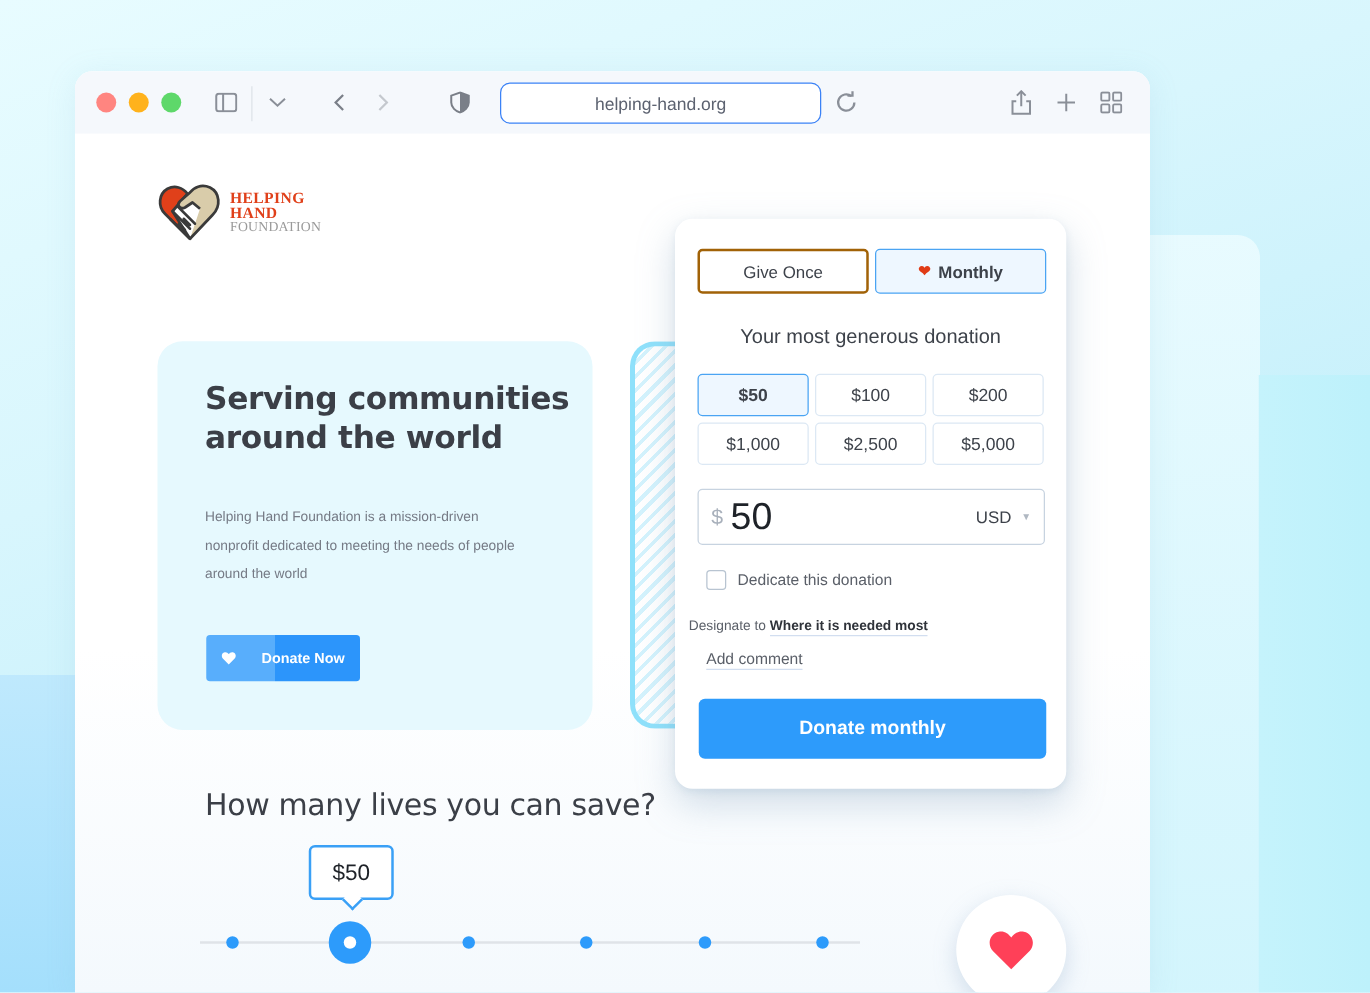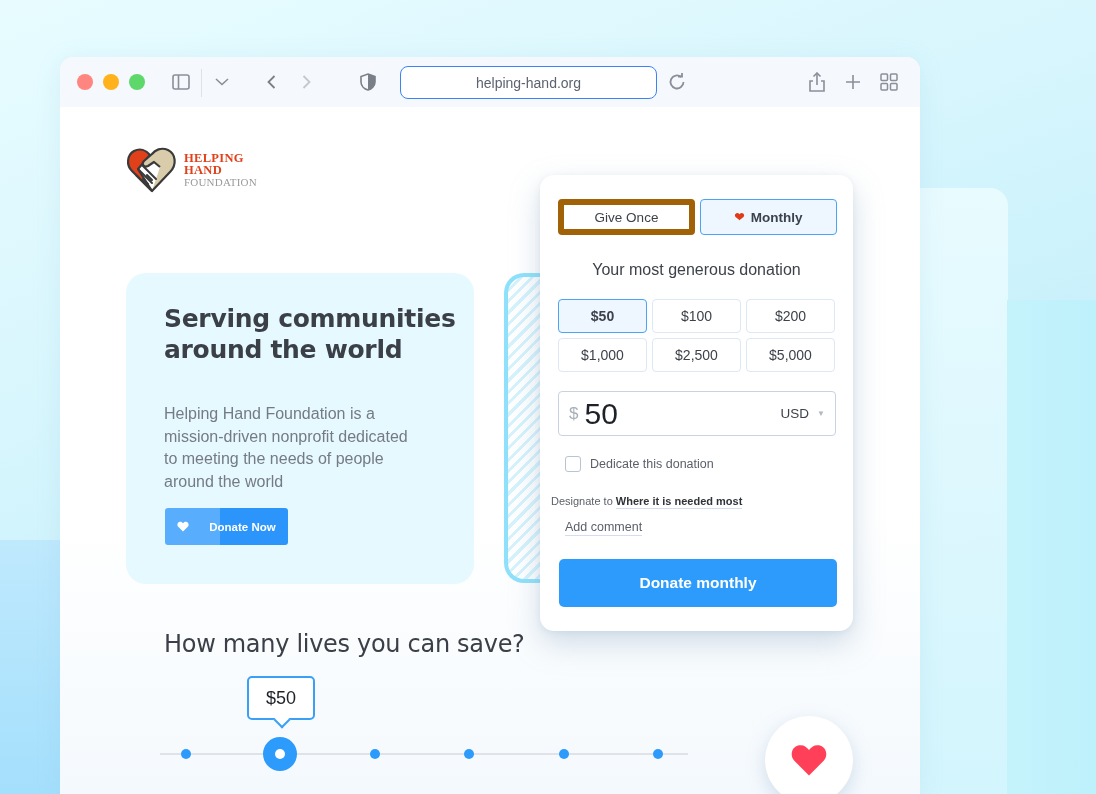--- a/index.html
+++ b/index.html
@@ -58,21 +58,21 @@
     position: absolute; left: 66px; top: 166px; width: 348px; height: 311px;
     background: #e6f9fe; border-radius: 20px;
   }
   .hero-title {
     position: absolute; left: 38px; top: 30px; width: 300px;
     font-family: "DejaVu Sans", sans-serif; font-weight: bold;
     font-size: 25px; line-height: 31px; color: #3b3f47; letter-spacing: -0.3px;
   }
   .hero-desc {
     position: absolute; left: 38px; top: 130px; width: 260px;
-    font-size: 16px; line-height: 22.5px; color: #757a85;
+    font-size: 11px; line-height: 22.5px; color: #757a85;
   }
   .donate-now {
     position: absolute; left: 39px; top: 235px; width: 123px; height: 37px;
     border-radius: 3px; border: none; color: #fff; font-size: 11.5px; font-weight: bold;
     background: linear-gradient(90deg, #58aefc 0%, #58aefc 45%, #2c95fb 45%, #2c95fb 100%);
     display: flex; align-items: center; justify-content: center; gap: 20px; cursor: pointer;
   }
 
   .striped {
     position: absolute; left: 444px; top: 166px; width: 60px; height: 310px;
@@ -82,21 +82,21 @@
 
   .widget {
     position: absolute; left: 480px; top: 68px; width: 313px; height: 456px;
     background: #ffffff; border-radius: 14px;
     box-shadow: 0 12px 30px rgba(130,160,190,0.35), 0 2px 6px rgba(130,160,190,0.15);
   }
   .freq-btn {
     position: absolute; top: 24px; height: 36px; width: 137px;
     border-radius: 4px; font-size: 13.5px; color: #3d424a;
     display: flex; align-items: center; justify-content: center; gap: 6px; cursor: pointer;
-    background: #fff; border: 6px solid #a16207;
+    background: #fff; border: 2px solid #a16207;
   }
   .freq-once { left: 18px; }
   .freq-monthly { left: 160px; background: #eef7ff; border: 1.5px solid #4aa4f3; font-weight: bold; }
   .heart-red { color: #e03b16; font-size: 12px; }
   .widget-sub { position: absolute; top: 86px; left: 0; width: 100%; text-align: center; font-size: 16px; color: #3d424a; }
   .amt-grid { position: absolute; left: 18px; top: 124px; width: 278px; display: grid; grid-template-columns: repeat(3, 89px); grid-gap: 5px 5px; }
   .amt-btn {
     height: 34px; border-radius: 4px; background: #fff; border: 1px solid #dce8f4;
     font-size: 14px; color: #3d424a; display: flex; align-items: center; justify-content: center; cursor: pointer;
   }

